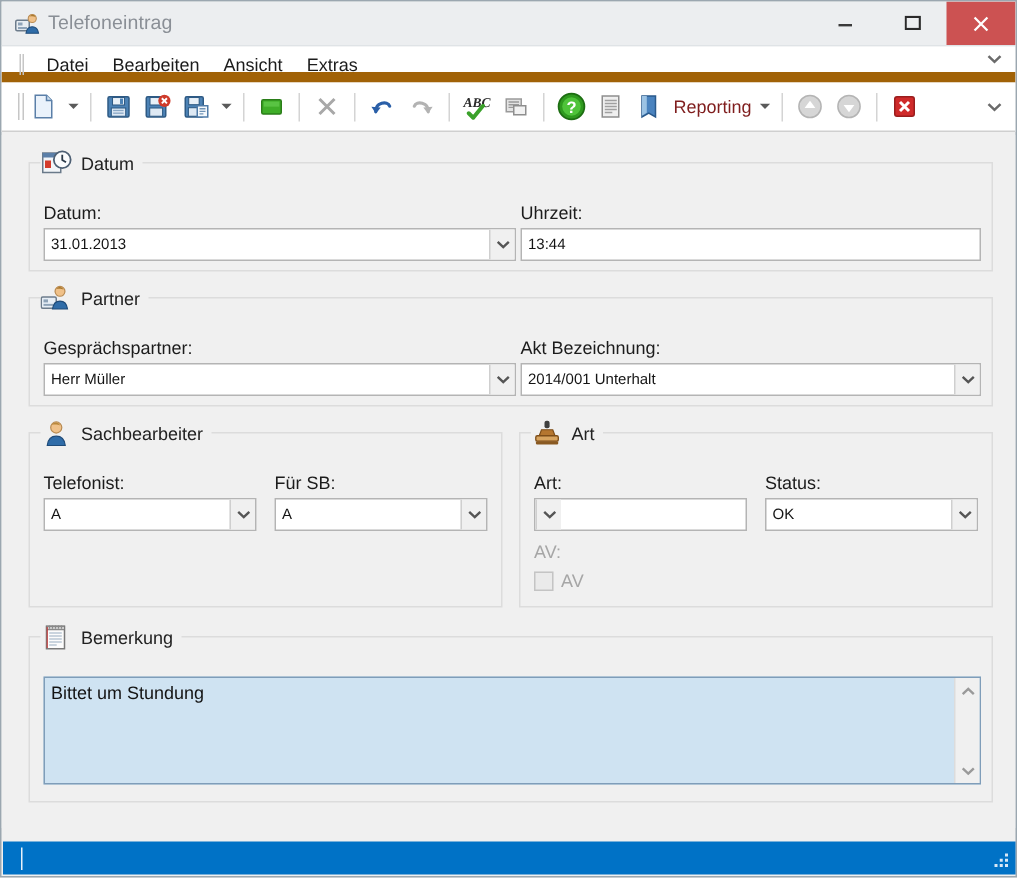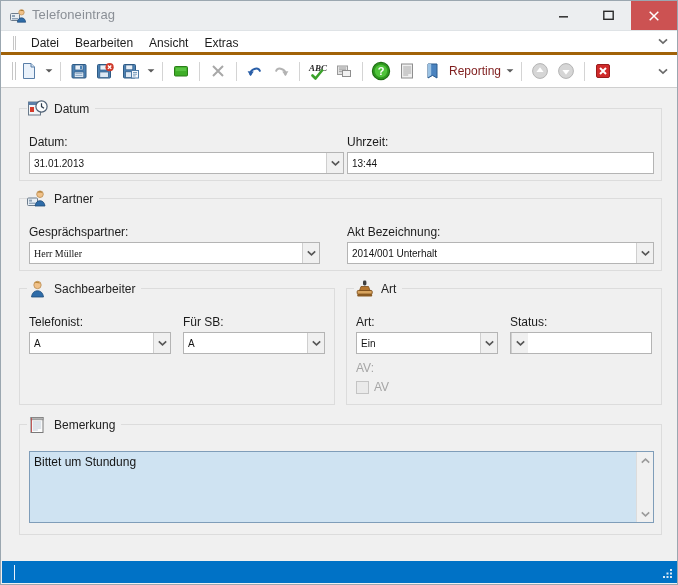--- a/index.html
+++ b/index.html
@@ -51,21 +51,21 @@
   #btn-min { right: 91px; }
   #btn-max { right: 46px; }
   #btn-close { right: 0px; width: 46px; background: #cc5252; }
   .tb-glyph { display: block; margin: 0 auto; }
 
   
   #menubar {
     position: relative;
     height: 24px;
     background: #ffffff;
-    border-bottom: 3px solid #a16207;
+    border-bottom: 7px solid #a16207;
   }
   #menu-grip {
     position: absolute; left: 12px; top: 5px;
     width: 3px; height: 14px;
     border-left: 1px solid #c6c6c6;
     border-right: 1px solid #c6c6c6;
   }
   #menu-items {
     position: absolute; left: 22px; top: 0;
     height: 24px;
@@ -519,21 +519,21 @@
             <rect x="2" y="13.6" width="6.5" height="1.3" fill="#8ea3b8"></rect>
             <circle cx="13" cy="5.2" r="3.3" fill="#f0c189" stroke="#b98b52" stroke-width=".8"></circle>
             <path d="M8 17c.5-3.6 2.5-5.3 5-5.3s4.5 1.7 5 5.3z" fill="#2f6ca8" stroke="#1f4b79" stroke-width=".8"></path>
             <path d="M10.6 3.6c1.4-1.9 4-1.6 4.7.4-1.2-.6-3.2-.6-4.7-.4z" fill="#a9792f"></path>
           </svg>
         </span>
         <span class="gb-text">Partner</span>
       </div>
 
       <span class="fieldlabel" style="left:9px; top:26px;">Gesprächspartner:</span>
-      <div class="txtbox" style="left:9px; top:43px; width:291px;font-family:Liberation Serif, serif;">
+      <div class="txtbox" style="left:9px; top:43px; width:315px;">
         <span class="val">Herr Müller</span>
         <span class="combo-btn">
           <svg width="9" height="6" viewBox="0 0 9 6">
               <path d="M0.8 1.3 L4.5 4.8 L8.2 1.3" fill="none" stroke="#555" stroke-width="1.6"></path>
             </svg>
         </span>
       </div>
 
       <span class="fieldlabel" style="left:327px; top:26px;">Akt Bezeichnung:</span>
       <div class="txtbox" style="left:327px; top:43px; width:307px;">
@@ -587,30 +587,30 @@
             <path d="M7 7.5 h7.5 l1.5 4 H5.5 z" fill="#b5762f" stroke="#7d4d18" stroke-width=".8"></path>
             <rect x="3.2" y="11.5" width="15" height="3.6" rx="1" fill="#d8a45f" stroke="#7d4d18" stroke-width=".9"></rect>
             <rect x="3.2" y="15.1" width="15" height="2.3" rx="1" fill="#8a5a22"></rect>
           </svg>
         </span>
         <span class="gb-text">Art</span>
       </div>
 
       <span class="fieldlabel" style="left:9px; top:26px;">Art:</span>
       <div class="txtbox" style="left:9px; top:43px; width:142px;">
-        <span class="val">Ein</span>
         <span class="combo-btn">
           <svg width="9" height="6" viewBox="0 0 9 6">
               <path d="M0.8 1.3 L4.5 4.8 L8.2 1.3" fill="none" stroke="#555" stroke-width="1.6"></path>
             </svg>
         </span>
       </div>
 
       <span class="fieldlabel" style="left:163px; top:26px;">Status:</span>
       <div class="txtbox" style="left:163px; top:43px; width:142px;">
+        <span class="val">OK</span>
         <span class="combo-btn">
           <svg width="9" height="6" viewBox="0 0 9 6">
               <path d="M0.8 1.3 L4.5 4.8 L8.2 1.3" fill="none" stroke="#555" stroke-width="1.6"></path>
             </svg>
         </span>
       </div>
 
       <span class="fieldlabel dim" style="left:9px; top:72px;">AV:</span>
       <div class="chk-row" style="left:9px; top:91px;">
         <span class="chkbox"></span>

